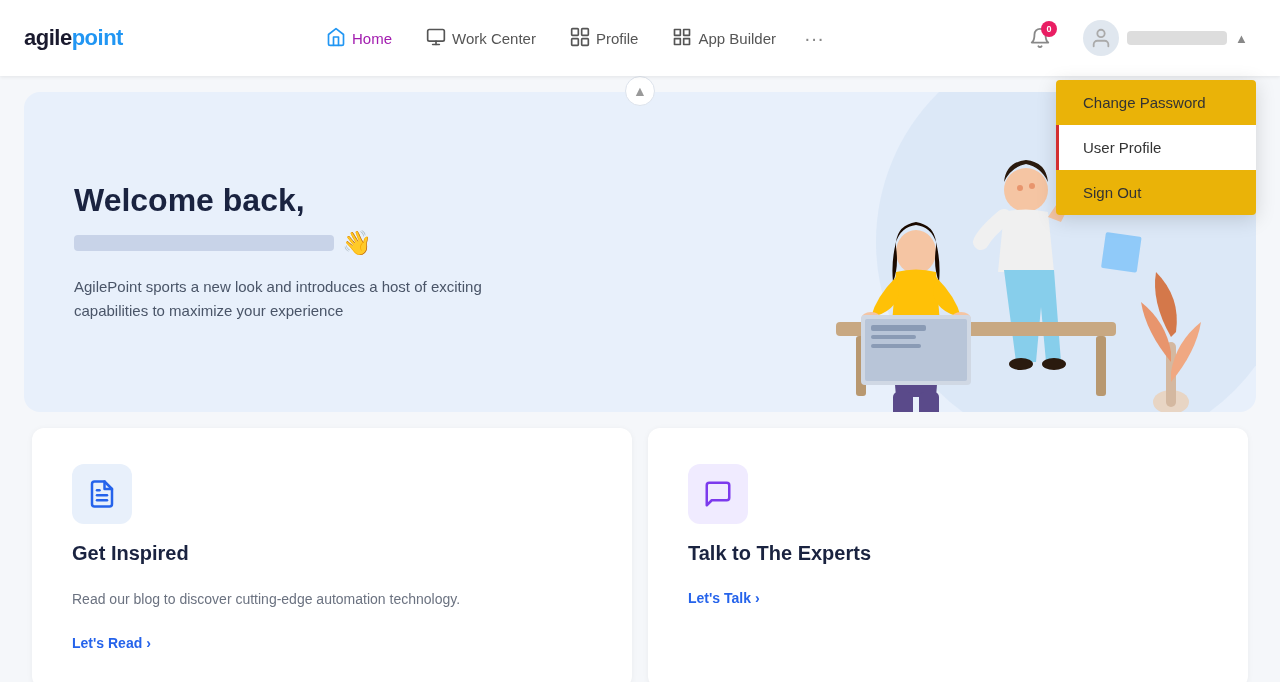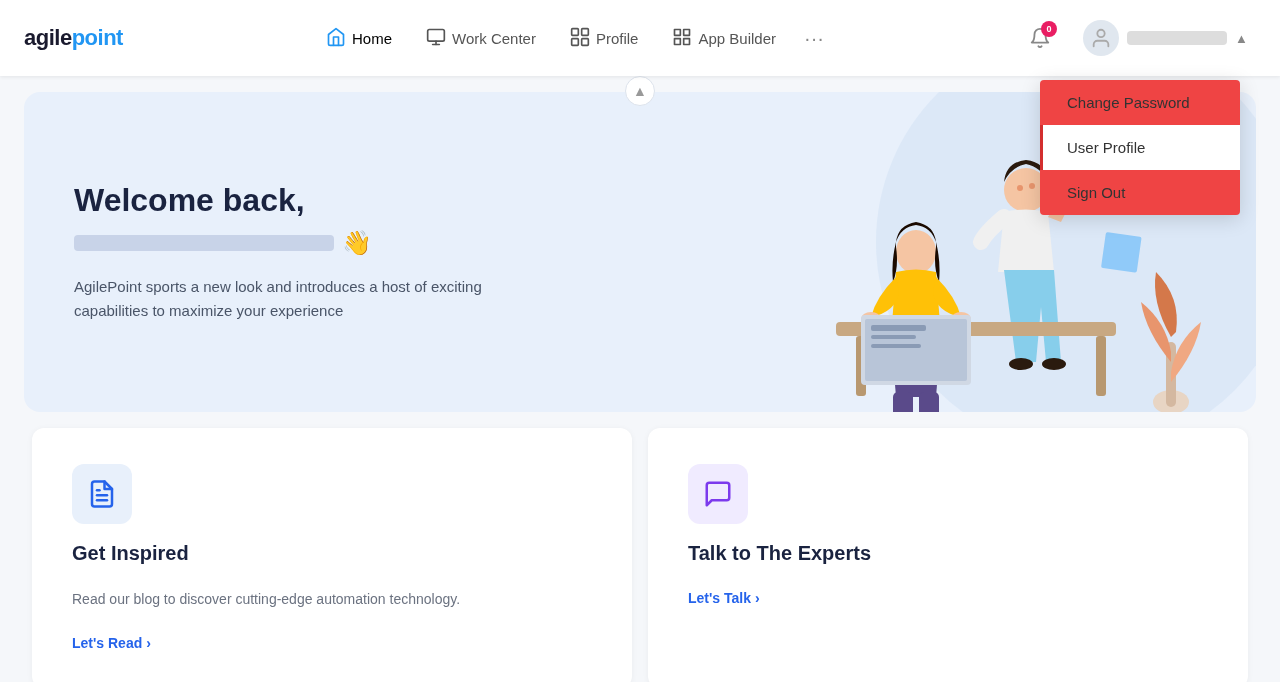--- a/index.html
+++ b/index.html
@@ -124,22 +124,22 @@
     }
     .chevron-down {
       color: #888;
       font-size: 13px;
     }
 
     
     .dropdown-menu {
       position: absolute;
       top: 64px;
-      right: 16px;
-      background: #ef4444;
+      right: 0;
+      background: #eab308;
       box-shadow: 0 4px 20px rgba(0,0,0,0.15);
       border-radius: 4px;
       min-width: 200px;
       z-index: 200;
       overflow: hidden;
     }
     .dropdown-item {
       padding: 14px 24px;
       font-size: 15px;
       color: #333;
@@ -305,21 +305,21 @@
   </div>
 
   <nav class="nav">
     <a class="nav-item active">
       <span class="nav-icon">
         <svg width="20" height="20" viewBox="0 0 24 24" fill="none" stroke="#2196f3" stroke-width="2" stroke-linecap="round" stroke-linejoin="round">
           <path d="M3 9l9-7 9 7v11a2 2 0 01-2 2H5a2 2 0 01-2-2z"></path>
           <polyline points="9,22 9,12 15,12 15,22"></polyline>
         </svg>
       </span>
-      <span style="color:#000000">Home</span>
+      <span style="color:#a21caf">Home</span>
     </a>
     <a class="nav-item">
       <span class="nav-icon">
         <svg width="20" height="20" viewBox="0 0 24 24" fill="none" stroke="#555" stroke-width="2" stroke-linecap="round" stroke-linejoin="round">
           <rect x="2" y="3" width="20" height="14" rx="2" ry="2"></rect>
           <line x1="8" y1="21" x2="16" y2="21"></line>
           <line x1="12" y1="17" x2="12" y2="21"></line>
         </svg>
       </span>
       <span>Work Center</span>

